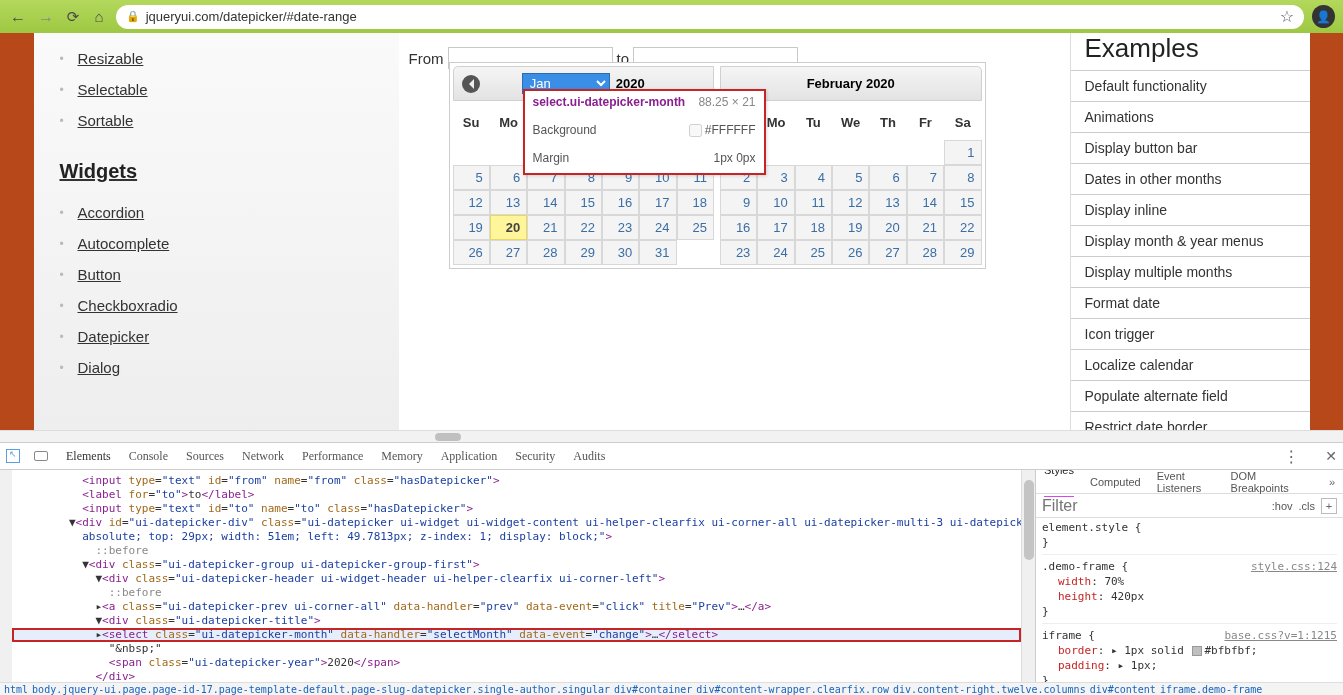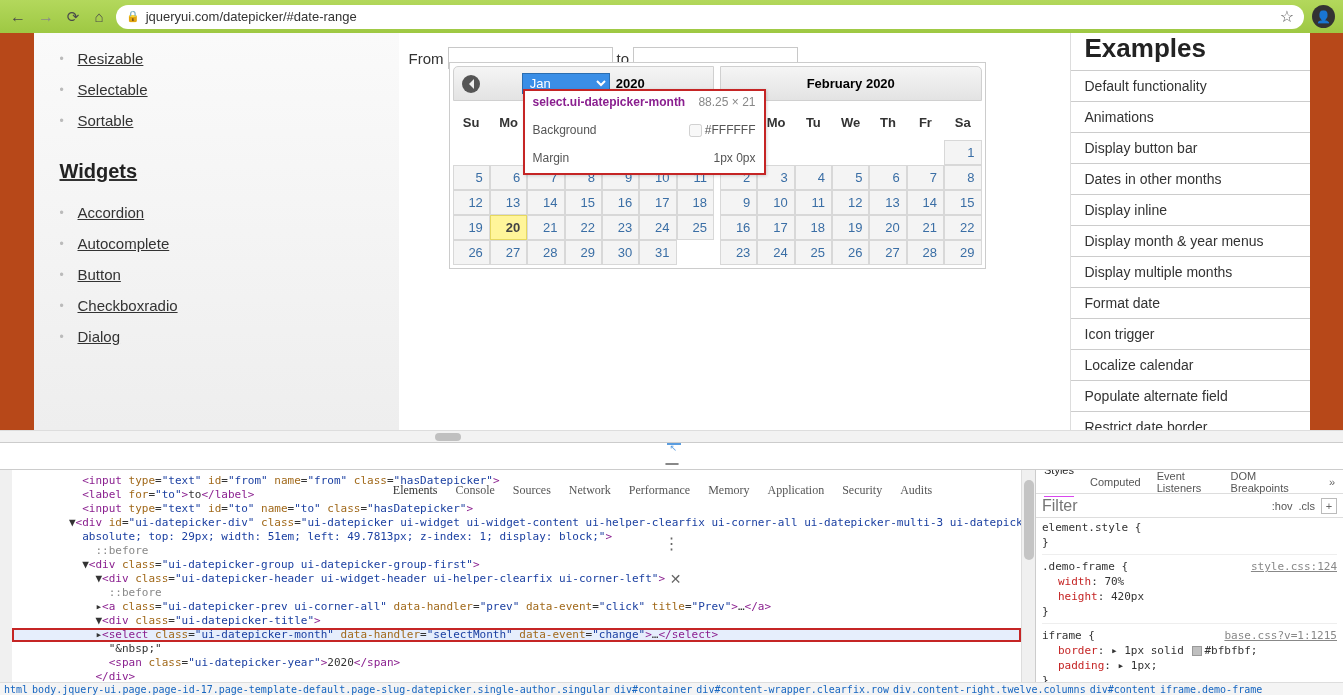--- a/index.html
+++ b/index.html
@@ -41,29 +41,29 @@
 .dp-table td.empty { border:none; background:transparent; cursor:default; }
 .dp-table td.today { background:#fff59a; border:1px solid #e6d860; font-weight:bold; color:#444; }
 
 .tooltip { position:absolute; top:56px; left:124px; width:243px; background:#fff; border:2px solid #c52525; font-size:12px; padding:4px 8px 8px 8px; z-index:10; box-shadow:1px 1px 3px rgba(0,0,0,0.15); }
 .tooltip-title { color:#8a1f8f; font-weight:bold; display:inline-block; }
 .tooltip-dim { float:right; color:#888; }
 .tooltip-row { display:flex; justify-content:space-between; margin-top:14px; color:#555; }
 .tooltip-row input[type=checkbox] { vertical-align:middle; margin-right:3px; }
 
 .rightbar { width:240px; border-left:1px solid #ddd; }
-.rightbar-heading { font-size:26px; font-weight:bold; padding:0 3px 6px 14px; border-bottom:1px solid #ccc; color:#222; }
+.rightbar-heading { font-size:26px; font-weight:normal; padding:0 3px 6px 14px; border-bottom:1px solid #ccc; color:#222; }
 .ex-list { list-style:none; }
 .ex-list li { padding:7px 14px; border-bottom:1px solid #ccc; font-size:14px; color:#333; cursor:pointer; }
 
 .page-scroll { height:12px; background:#f2f2f2; border-top:1px solid #ddd; position:relative; }
 .page-scroll .thumb { position:absolute; left:435px; width:26px; height:8px; top:2px; background:#c0c0c0; border-radius:4px; }
 
 .devtools { height:253px; background:#fff; display:flex; flex-direction:column; font-family:Menlo,Consolas,monospace; font-size:11px; color:#333; border-top:1px solid #ccc; }
-.dt-tabs { height:27px; display:flex; align-items:center; border-bottom:1px solid #ccc; padding:0 6px; gap:18px; font-family:Liberation Serif, serif; font-size:12px; color:#555;flex-direction:column; }
+.dt-tabs { height:27px; display:flex; align-items:center; border-bottom:1px solid #ccc; padding:0 6px; gap:18px; font-family:Liberation Serif, serif; font-size:12px; color:#555; }
 .dt-tabs .tab { cursor:pointer; }
 .dt-tabs .tab.active { color:#333; }
 .dt-tabs .inspect { width:14px; height:14px; border:1px solid #5a9de0; position:relative; margin-right:-4px; }
 .dt-tabs .inspect::after { content:"↖"; position:absolute; font-size:9px; color:#5a9de0; left:2px; top:-1px; }
 .dt-tabs .dev-ic { width:14px; height:10px; border:1px solid #888; border-radius:2px; }
 .dt-tabs .spacer { flex:1; }
 .dt-tabs .menu-dots { font-size:16px; color:#666; cursor:pointer; }
 
 .dt-body { flex:1; display:flex; overflow:hidden; }
 .dt-elements { flex:1; overflow:auto; padding:4px 0 0 0; font-size:11px; line-height:14px; position:relative; }
@@ -123,20 +123,21 @@
           <li>Resizable</li>
           <li>Selectable</li>
           <li>Sortable</li>
         </ul>
       <div class="sidebar-heading">Widgets</div>
       <ul class="sidebar-list" id="widgets-list">
           <li>Accordion</li>
           <li>Autocomplete</li>
           <li>Button</li>
           <li>Checkboxradio</li>
+          <li>Datepicker</li>
           <li>Dialog</li>
         </ul>
     </div>
 
     <div class="main">
       <div class="date-row">
         <span>From</span>
         <input class="date-input" value="" style="">
         <span>to</span>
         <input class="date-input" value="" style="">

